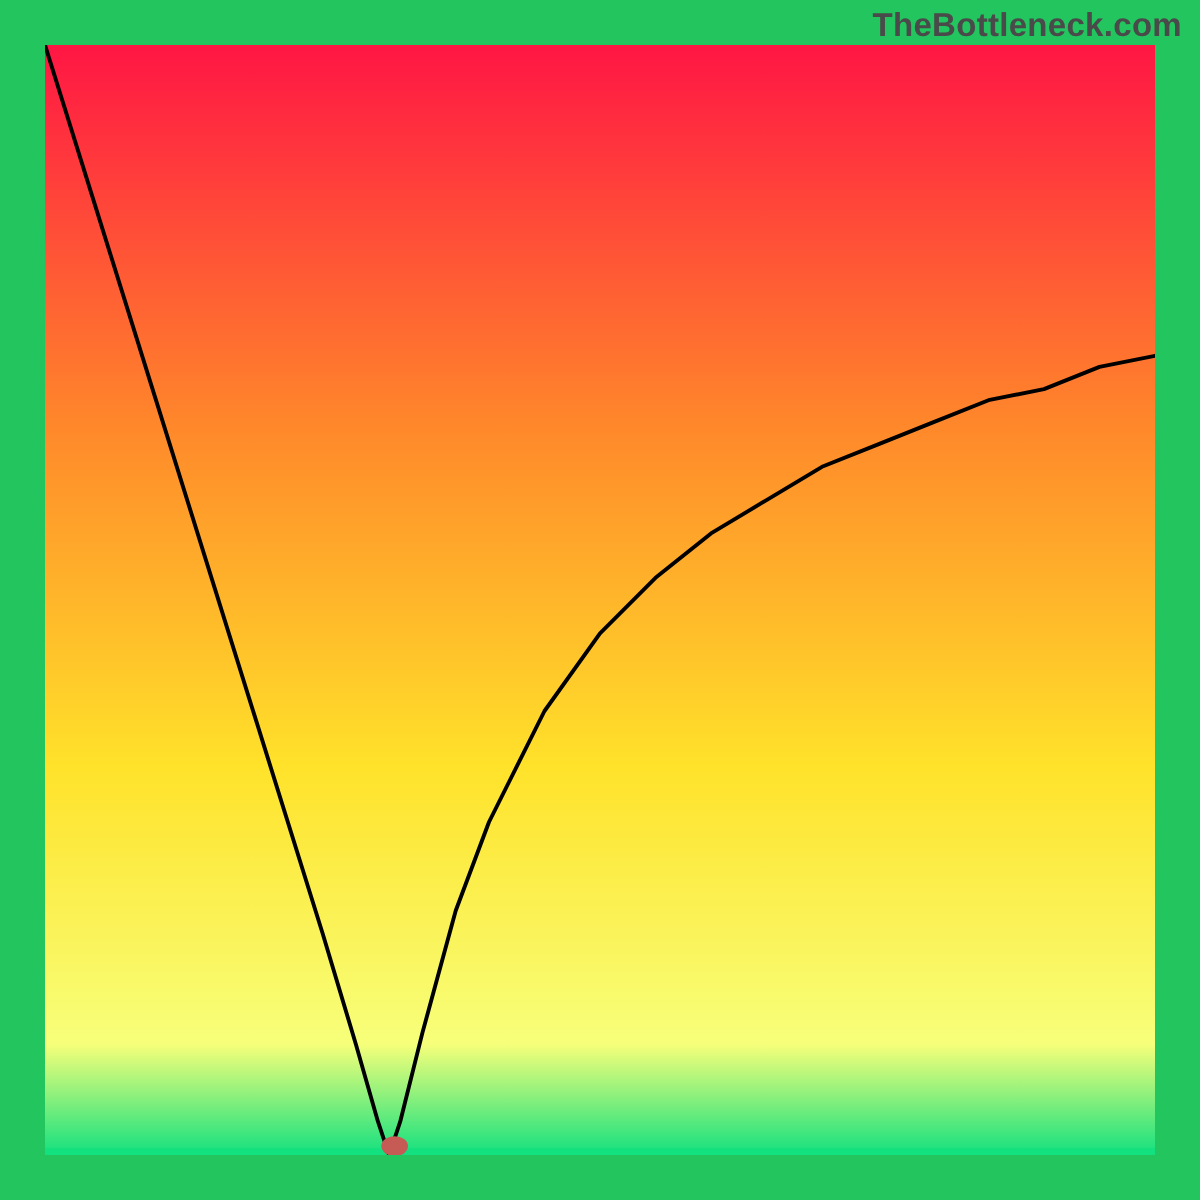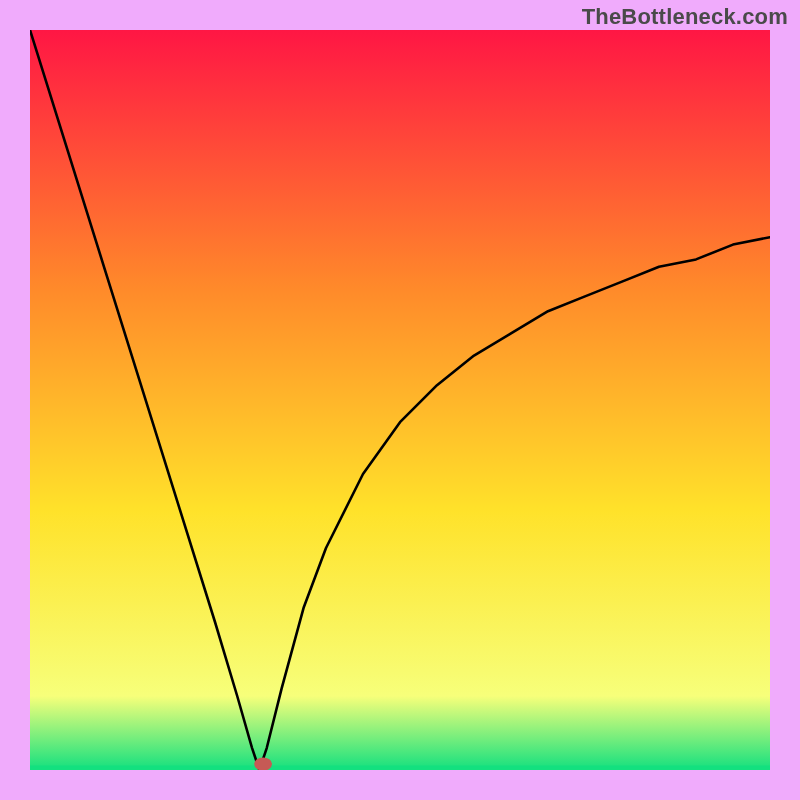--- a/index.html
+++ b/index.html
@@ -7,21 +7,21 @@
     padding: 0;
     width: 800px;
     height: 800px;
     background: #000;
     font-family: Arial, Helvetica, sans-serif;
     overflow: hidden;
   }
   .outer {
     width: 800px;
     height: 800px;
-    background: #f0abfc;
+    background: #22c55e;
     position: relative;
   }
   .watermark {
     position: absolute;
     top: 4px;
     right: 12px;
     color: #4a4a4a;
     font-size: 22px;
     font-weight: 600;
     letter-spacing: 0.2px;

